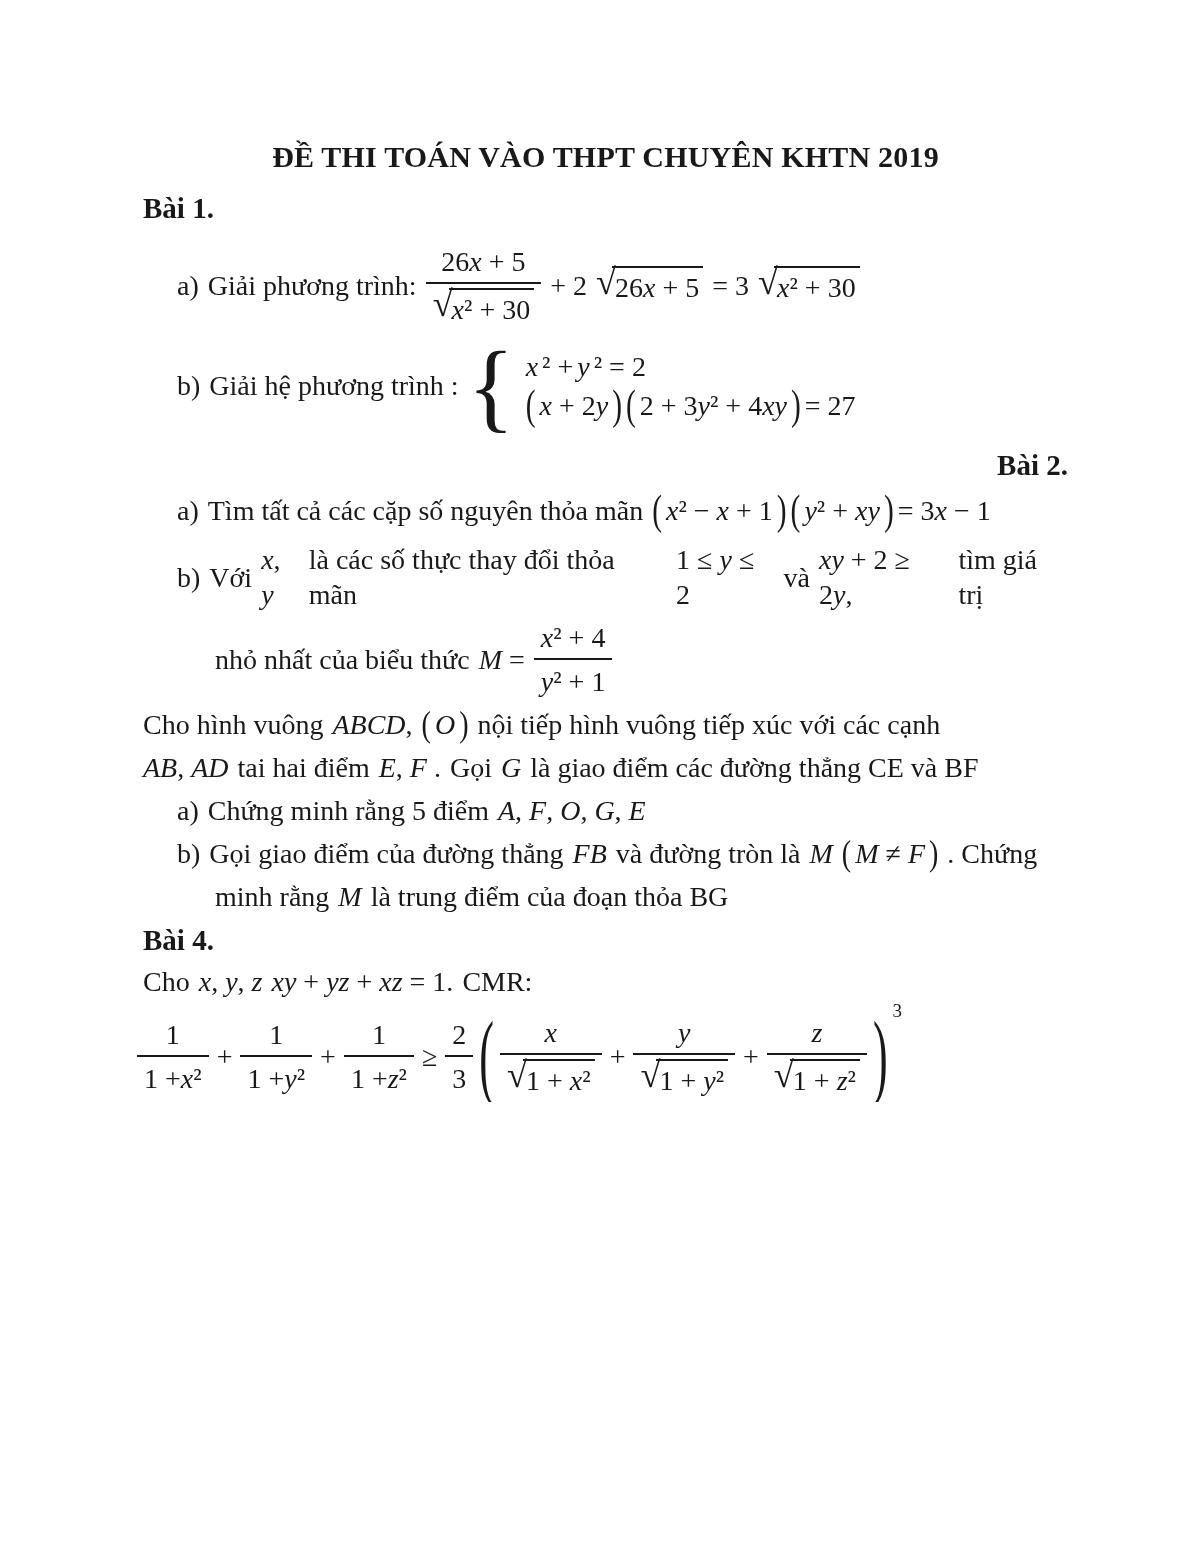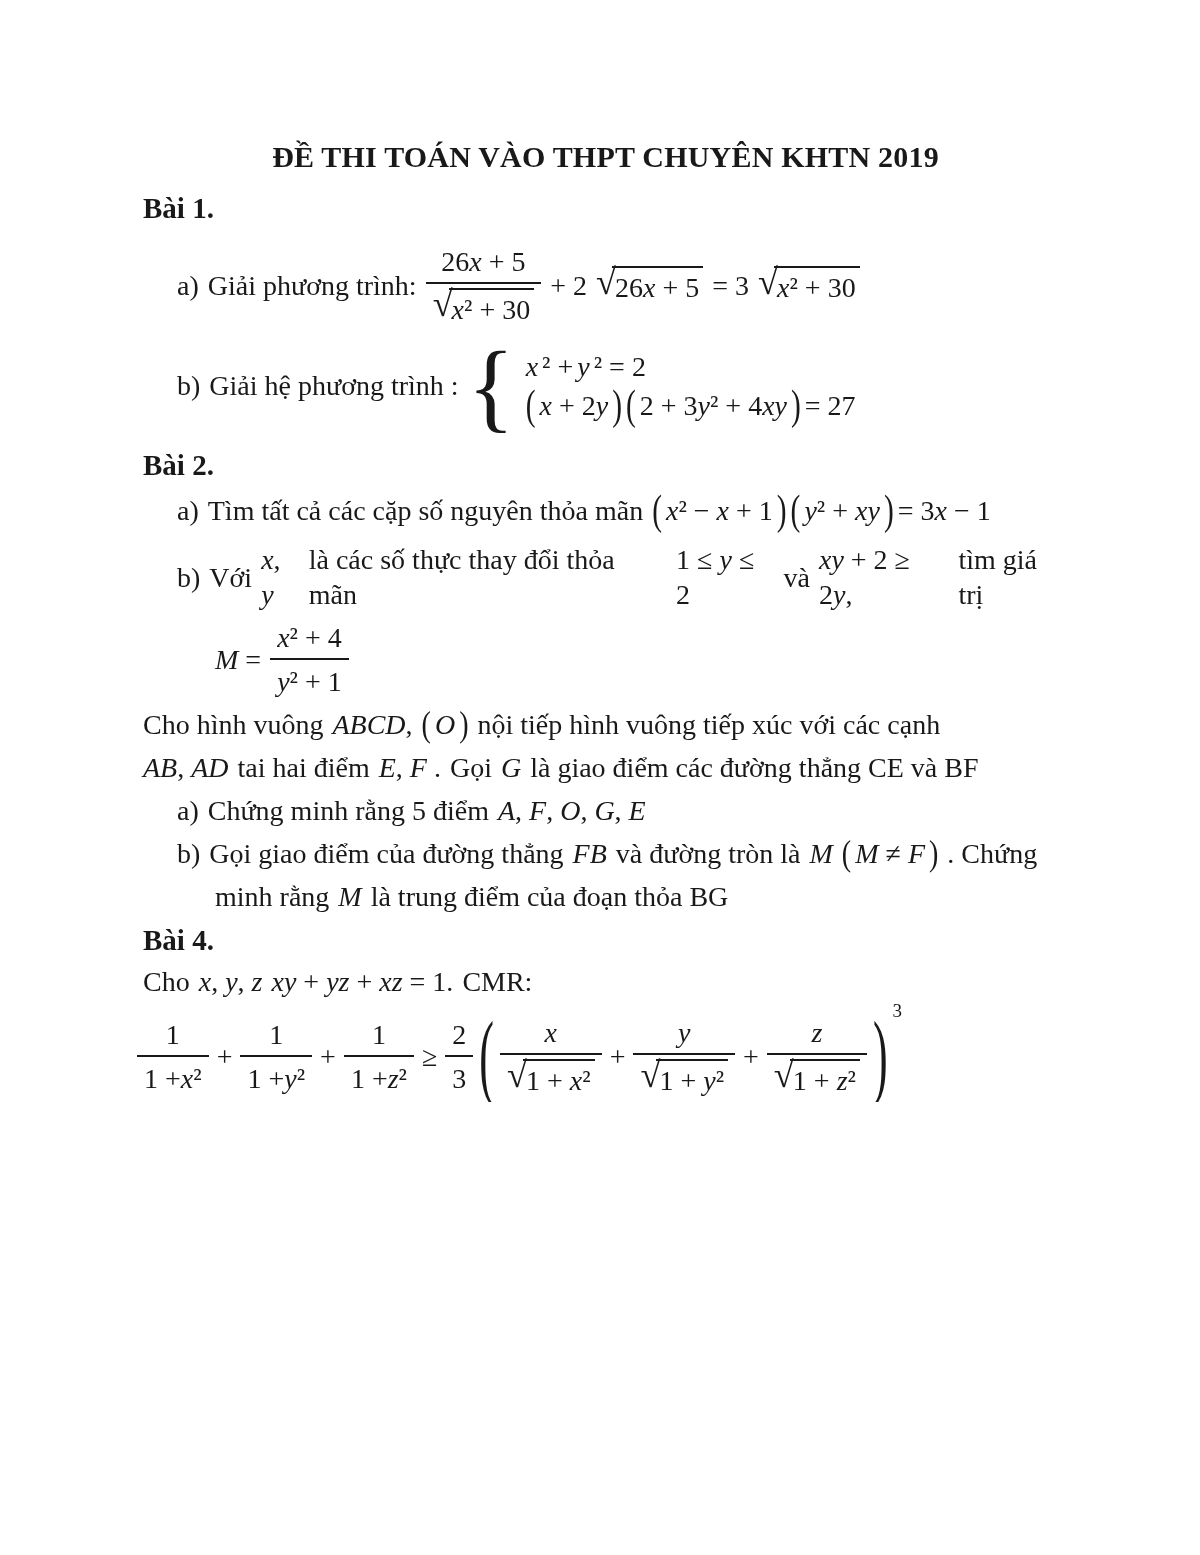--- a/index.html
+++ b/index.html
@@ -31,21 +31,21 @@
     font-size: 29px;
     font-weight: 700;
   }
   
   .line { display: flex; align-items: center; gap: 9px; }
   .ind-a { margin-left: 34px; }
   .ind-c { margin-left: 72px; }
   .mt26 { margin-top: 14px; }
   .mt18 { margin-top: 18px; }
   .mt14 { margin-top: 14px; }
-  .mt12 { margin-top: 12px; }
+  .mt12 { margin-top: 12px; text-align: right; }
   .mt10 { margin-top: 10px; }
   .mt8  { margin-top: 8px; }
   .mt6  { margin-top: 6px; }
   .mt16 { margin-top: 16px; }
   .marker { flex: none; }
   
   .frac {
     display: inline-flex;
     flex-direction: column;
     align-items: center;
@@ -151,20 +151,21 @@
       <span>Với</span>
       <span><i>x</i>, <i>y</i></span>
       <span>là các số thực thay đổi thỏa mãn</span>
       <span>1 ≤ <i>y</i> ≤ 2</span>
       <span>và</span>
       <span><i>xy</i> + 2 ≥ 2<i>y</i>,</span>
       <span>tìm giá trị</span>
     </div>
 
     <div class="line ind-c mt8">
+      <span>nhỏ nhất của biểu thức</span>
       <span><i>M</i> =</span>
       <span class="frac">
         <span class="num"><i>x</i>² + 4</span>
         <span class="den"><i>y</i>² + 1</span>
       </span>
     </div>
 
 
     <div class="line mt8">
       <span>Cho hình vuông</span>

